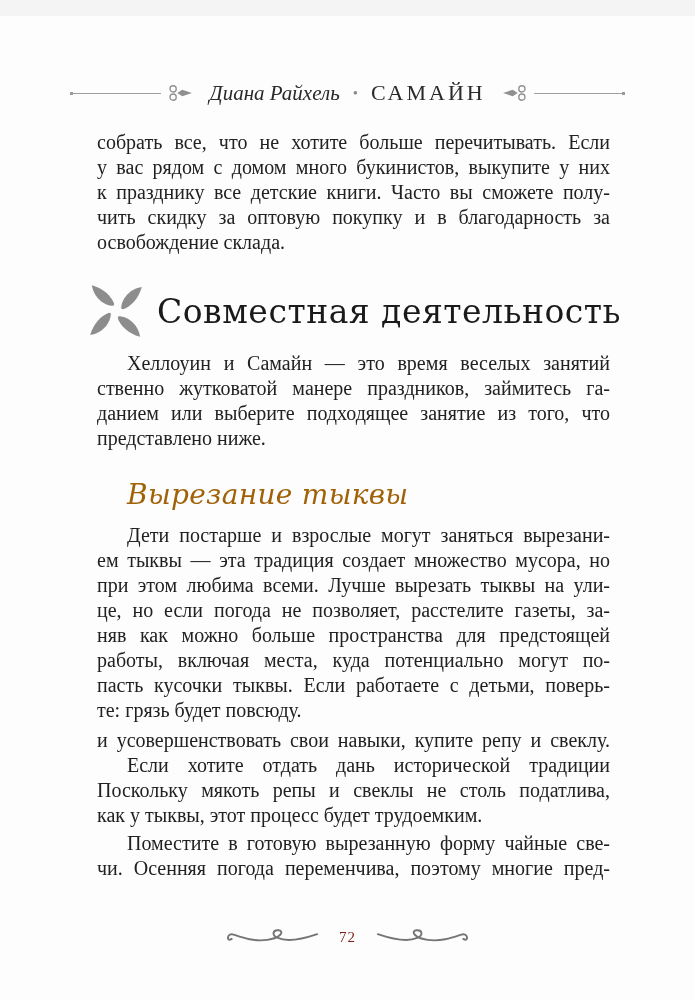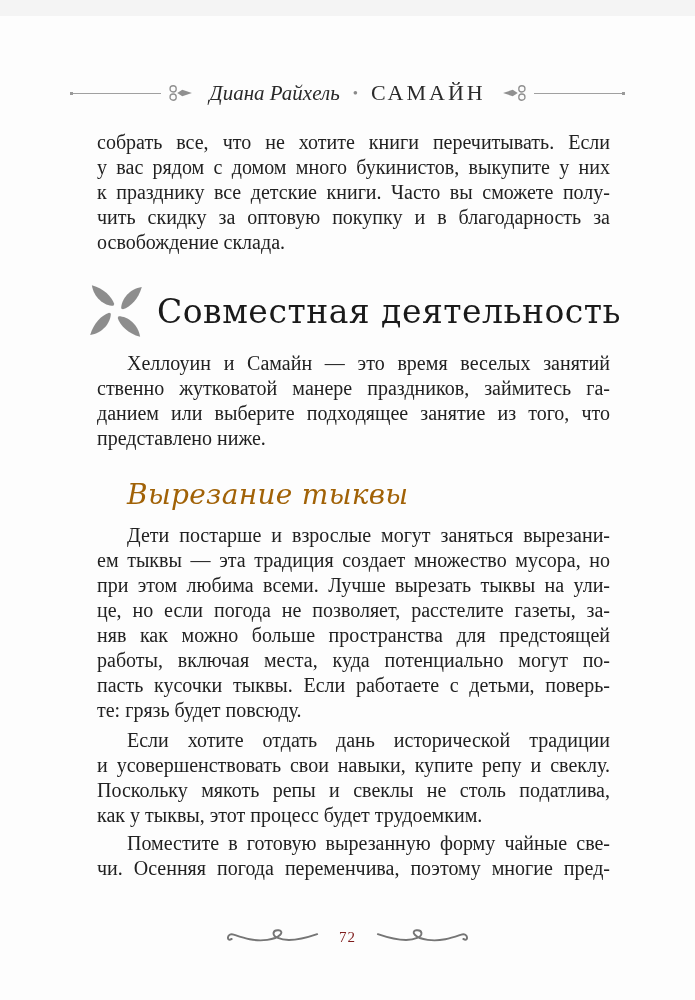--- a/index.html
+++ b/index.html
@@ -92,21 +92,21 @@
       <circle cx="6.5" cy="16.5" r="3.4" fill="none" stroke="#909090" stroke-width="1.4"></circle>
       <path d="M27,12 L16.5,8.4 L11,12 L16.5,15.6 Z" fill="#909090"></path>
     </svg>
     <span class="h-line"></span>
     <span class="h-dot"></span>
   </div>
 
   <div class="content">
 
     <div class="paragraph p1">
-        <div class="line">собрать все, что не хотите книги перечитывать. Если</div>
+        <div class="line">собрать все, что не хотите больше перечитывать. Если</div>
         <div class="line">у вас рядом с домом много букинистов, выкупите у них</div>
         <div class="line">к празднику все детские книги. Часто вы сможете полу-</div>
         <div class="line">чить скидку за оптовую покупку и в благодарность за</div>
         <div class="line last">освобождение склада.</div>
       </div>
 
     <div class="section-row">
       <svg class="section-icon" width="62" height="62" viewBox="0 0 72 72">
         <g fill="#8d8d8d">
           <path d="M33,30 C22,30 10,20 8,6 C22,10 31,19 34,28 Z"></path>
@@ -131,22 +131,22 @@
         <div class="line first">Дети постарше и взрослые могут заняться вырезани-</div>
         <div class="line">ем тыквы — эта традиция создает множество мусора, но</div>
         <div class="line">при этом любима всеми. Лучше вырезать тыквы на ули-</div>
         <div class="line">це, но если погода не позволяет, расстелите газеты, за-</div>
         <div class="line">няв как можно больше пространства для предстоящей</div>
         <div class="line">работы, включая места, куда потенциально могут по-</div>
         <div class="line">пасть кусочки тыквы. Если работаете с детьми, поверь-</div>
         <div class="line last">те: грязь будет повсюду.</div>
       </div>
     <div class="paragraph p4">
+        <div class="line">и усовершенствовать свои навыки, купите репу и свеклу.</div>
         <div class="line first">Если хотите отдать дань исторической традиции</div>
-        <div class="line">и усовершенствовать свои навыки, купите репу и свеклу.</div>
         <div class="line">Поскольку мякоть репы и свеклы не столь податлива,</div>
         <div class="line last">как у тыквы, этот процесс будет трудоемким.</div>
       </div>
     <div class="paragraph p5">
         <div class="line first">Поместите в готовую вырезанную форму чайные све-</div>
         <div class="line">чи. Осенняя погода переменчива, поэтому многие пред-</div>
       </div>
 
   </div>
 

